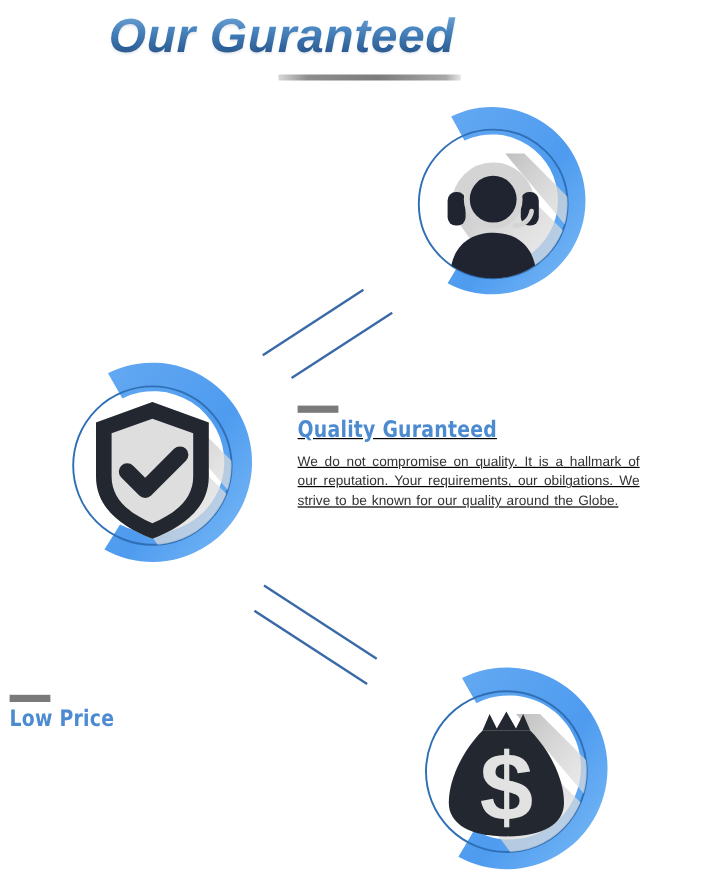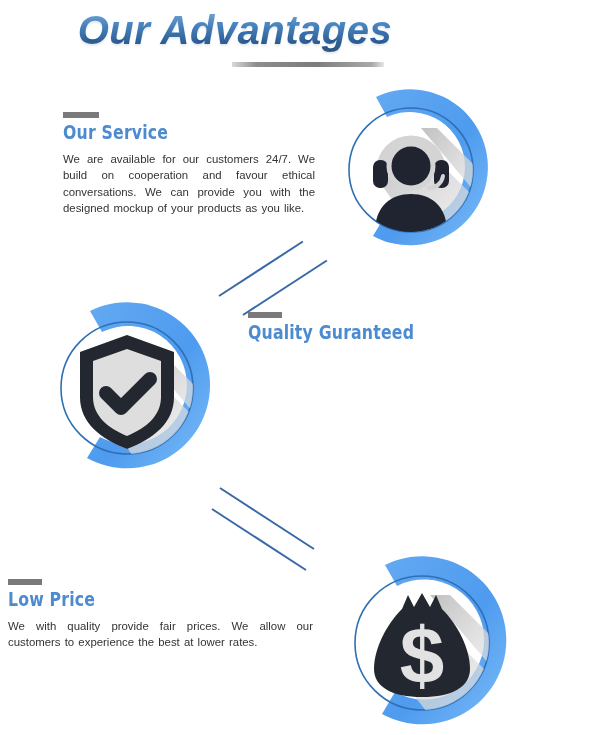--- a/index.html
+++ b/index.html
@@ -79,21 +79,21 @@
   .block-body {
     font-size: 11.4px;
     line-height: 16.5px;
     color: #333333;
     margin: 0;
     text-align: justify;
     word-spacing: 1px;
   }
 
   #block-service { left: 63px; top: 112px; width: 252px; }
-  #block-quality { left: 248px; top: 312px; width: 285px; }
+  #block-quality { left: 248px; top: 338px; width: 285px; text-decoration: underline; }
   #block-price   { left: 8px;  top: 579px; width: 305px; }
 
   #block-quality .tick { width: 34px; }
   #block-price .tick { width: 34px; }
 
   
   .connector {
     position: absolute;
     height: 2px;
     background: #3a69a8;
@@ -107,34 +107,29 @@
   .badge { position: absolute; }
   #badge-service { left: 325px; top: 84px;  width: 172px; height: 172px; }
   #badge-quality { left: 36px;  top: 297px; width: 182px; height: 182px; }
   #badge-price   { left: 330px; top: 551px; width: 184px; height: 184px; }
 </style>
 </head>
 <body>
 
 <div id="page">
 
-  <div id="page-title">Our Advantages</div>
+  <div id="page-title">Our Guranteed</div>
   <div id="title-rule"></div>
 
 
   <div class="connector" id="conn-1a"></div>
   <div class="connector" id="conn-1b"></div>
   <div class="connector" id="conn-2a"></div>
   <div class="connector" id="conn-2b"></div>
 
-  <div class="block" id="block-service">
-    <div class="tick"></div>
-    <h2 class="block-title">Our Service</h2>
-    <p class="block-body">We are available for our customers 24/7. We build on cooperation and favour ethical conversations. We can provide you with the designed mockup of your products as you like.</p>
-  </div>
 
   <div class="badge" id="badge-service">
     <svg viewBox="0 0 172 172" width="172" height="172" aria-hidden="true">
       <defs>
         <linearGradient id="ringg1" x1="0" y1="0" x2="1" y2="1">
           <stop offset="0%" stop-color="#64a9f2"></stop>
           <stop offset="55%" stop-color="#4e9bef"></stop>
           <stop offset="100%" stop-color="#7cbcf7"></stop>
         </linearGradient>
         <linearGradient id="shadow1" x1="0" y1="0" x2="1" y2="1">
@@ -168,20 +163,21 @@
         <path d="M118 92 A14 14 0 0 1 104 104" fill="none" stroke="#d4d4d4" stroke-width="4" stroke-linecap="round"></path>
 
         <path d="M50 148 C50 122 66 110 86 110 C106 110 122 122 122 148 Z" fill="#1f2430"></path>
       </g>
     </svg>
   </div>
 
   <div class="block" id="block-quality">
     <div class="tick"></div>
     <h2 class="block-title">Quality Guranteed</h2>
+    <p class="block-body">We do not compromise on quality. It is a hallmark of our reputation. Your requirements, our obilgations. We strive to be known for our quality around the Globe.</p>
   </div>
 
   <div class="badge" id="badge-quality">
     <svg viewBox="0 0 182 182" width="182" height="182" aria-hidden="true">
       <defs>
         <linearGradient id="ringg2" x1="0" y1="0" x2="1" y2="1">
           <stop offset="0%" stop-color="#64a9f2"></stop>
           <stop offset="55%" stop-color="#4e9bef"></stop>
           <stop offset="100%" stop-color="#7cbcf7"></stop>
         </linearGradient>
@@ -207,21 +203,20 @@
                  M91 52 L57 64 L57 100 C57 119 72 131 91 139 C110 131 125 119 125 100 L125 64 Z" fill="#23272f" fill-rule="evenodd"></path>
 
         <path d="M70 96 L85 111 L114 82" fill="none" stroke="#23272f" stroke-width="14" stroke-linecap="round" stroke-linejoin="round"></path>
       </g>
     </svg>
   </div>
 
   <div class="block" id="block-price">
     <div class="tick"></div>
     <h2 class="block-title">Low Price</h2>
-    <p class="block-body">We with quality provide fair prices. We allow our customers to experience the best at lower rates.</p>
   </div>
 
   <div class="badge" id="badge-price">
     <svg viewBox="0 0 184 184" width="184" height="184" aria-hidden="true">
       <defs>
         <linearGradient id="ringg3" x1="0" y1="0" x2="1" y2="1">
           <stop offset="0%" stop-color="#64a9f2"></stop>
           <stop offset="55%" stop-color="#4e9bef"></stop>
           <stop offset="100%" stop-color="#7cbcf7"></stop>
         </linearGradient>

